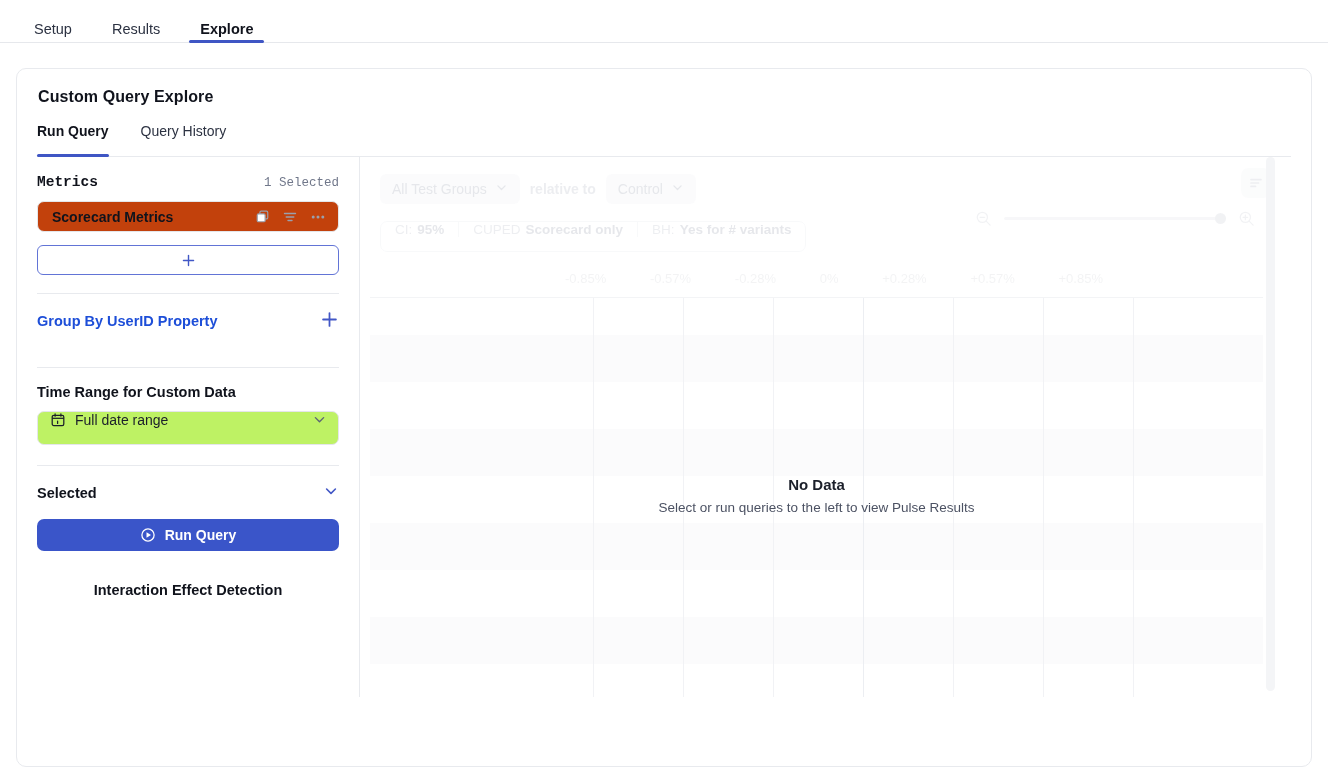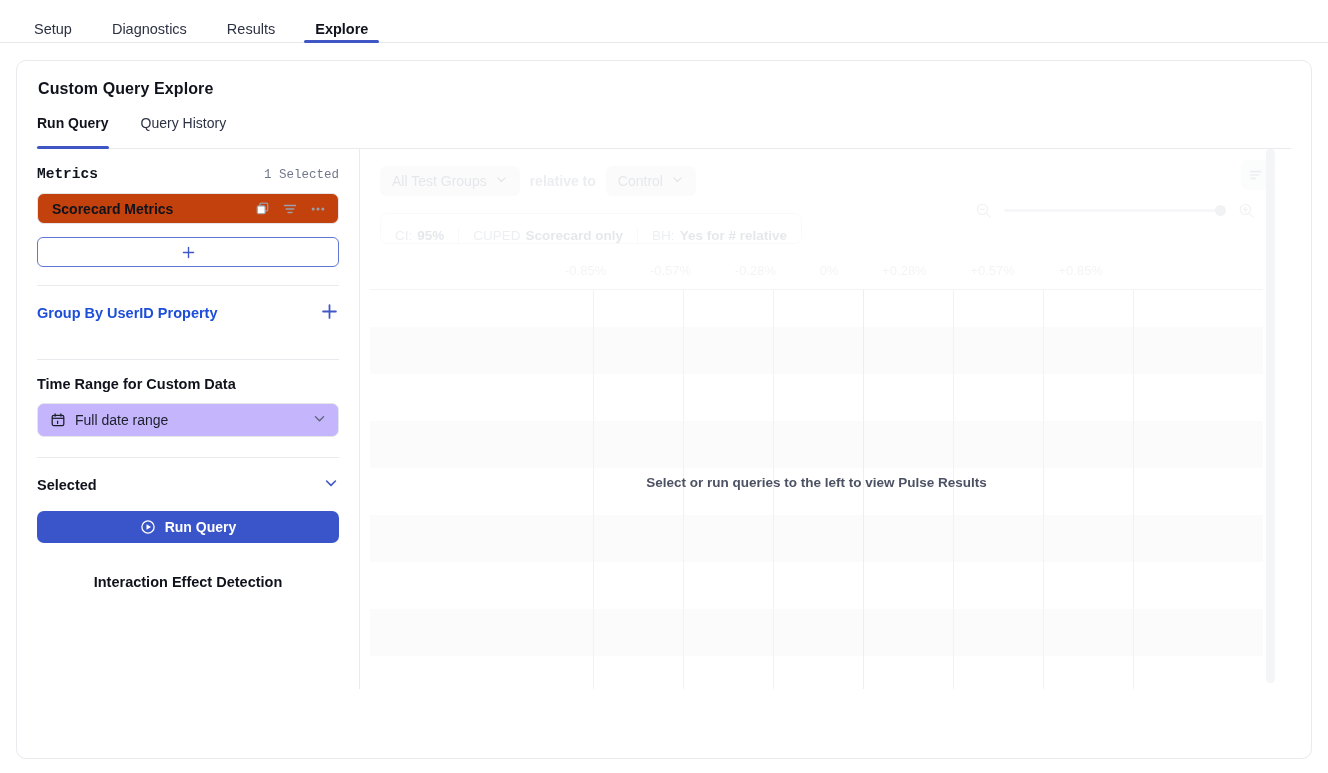--- a/index.html
+++ b/index.html
@@ -34,21 +34,21 @@
   .topnav-item.active { font-weight: 700; color: #10131c; }
   .topnav-item.active::after {
     content: "";
     position: absolute; left: 9px; right: 9px; bottom: -1px;
     height: 3px; background: #3f56c4; border-radius: 2px;
   }
 
   
   .card {
     position: absolute;
-    left: 16px; top: 60px;
+    left: 16px; top: 68px;
     width: 1296px; height: 699px;
     background: #fff;
     border: 1px solid #e8eaee;
     border-radius: 10px;
     overflow: hidden;
   }
   .card-title {
     font-size: 16px; font-weight: 700; color: #10131c;
     padding: 19px 0 0 21px;
     letter-spacing: .1px;
@@ -127,25 +127,25 @@
     padding: 16px 0 17px 0;
   }
   .row-title { font-size: 14.5px; font-weight: 700; color: #1d4ed8; }
   .plus-blue { color: #4257c6; font-size: 21px; line-height: 1; cursor: pointer; }
 
   .field-label { font-size: 14.5px; font-weight: 700; color: #10131c; margin: 16px 0 11px 0; }
   .select {
     height: 34px;
     border: 1px solid #e4e6ea;
     border-radius: 7px;
-    display: flex; align-items: center;
+    display: flex; align-items: flex-start;
     padding: 0 11px 0 12px;
     gap: 9px;
     font-size: 14px; color: #1b1f2a;
-    cursor: pointer; background: #c4b5fd;
+    cursor: pointer; background: #bef264;
   }
   .select .val { flex: 1; }
   .chev { color: #5d6475; }
 
   .adv-row {
     display: flex; align-items: center; justify-content: space-between;
     padding: 17px 0 16px 0;
     cursor: pointer;
   }
   .adv-title { font-size: 14.5px; font-weight: 700; color: #10131c; }
@@ -189,21 +189,21 @@
     font-size: 14px; color: #aeb3bf;
     cursor: pointer;
   }
   .rel-to { font-size: 14px; font-weight: 700; color: #c3c7d1; }
 
   .settings-bar {
     margin-top: 16px;
     height: 31px;
     border: 1px solid #ebedf1;
     border-radius: 7px;
-    display: inline-flex; align-items: flex-end;
+    display: inline-flex; align-items: flex-start;
     font-size: 13.5px;
     color: #c6cad3;
     overflow: hidden;
   }
   .setting { padding: 0 14px; display: flex; gap: 5px; align-items: center; white-space: nowrap; }
   .setting + .setting { border-left: 1px solid #ebedf1; }
   .setting b { color: #aeb3bf; font-weight: 700; }
 
   .zoom-ctl {
     position: absolute; right: 56px; top: 53px;
@@ -249,34 +249,33 @@
   .band {
     position: absolute; left: 0; right: 0; height: 47px; background: #fbfbfc;
   }
 
   .nodata {
     position: absolute; left: 0; right: 0; top: 178px;
     text-align: center;
     z-index: 3;
   }
   .nodata-title { font-size: 15px; font-weight: 700; color: #1b1f2a; }
-  .nodata-sub { font-size: 13.5px; color: #4c5263; margin-top: 7px; font-weight: bold; }
+  .nodata-sub { font-size: 13.5px; color: #4c5263; margin-top: 7px; }
 
   .vscroll {
     position: absolute; right: 36px; top: 0; bottom: 6px;
     width: 9px; background: #f4f5f7; border-radius: 5px;
     cursor: pointer;
   }
 </style>
 </head>
 <body>
 
 <div class="topnav">
   <div class="topnav-item">Setup</div>
-  <div class="topnav-item">Diagnostics</div>
   <div class="topnav-item">Results</div>
   <div class="topnav-item active">Explore</div>
 </div>
 
 <div class="card">
 
   <div class="card-title">Custom Query Explore</div>
 
   <div class="subtabs">
     <div class="subtab active">Run Query</div>
@@ -408,21 +407,21 @@
         <div class="setting">
           <span>CI:</span>
           <b>95%</b>
         </div>
         <div class="setting">
           <span>CUPED</span>
           <b>Scorecard only</b>
         </div>
         <div class="setting">
           <span>BH:</span>
-          <b>Yes for # relative</b>
+          <b>Yes for # variants</b>
         </div>
       </div>
 
       <div class="sortbtn ghost">
         <svg width="16" height="16" viewBox="0 0 16 16" stroke="#c6cad3" stroke-width="1.7" stroke-linecap="round">
           <line x1="3" y1="4.6" x2="13" y2="4.6"></line>
           <line x1="3" y1="8" x2="10.5" y2="8"></line>
           <line x1="3" y1="11.4" x2="7.5" y2="11.4"></line>
         </svg>
       </div>
@@ -466,20 +465,21 @@
 
         <div class="gridline" style="left:223px"></div>
         <div class="gridline" style="left:313px"></div>
         <div class="gridline" style="left:403px"></div>
         <div class="gridline zero" style="left:493px"></div>
         <div class="gridline" style="left:583px"></div>
         <div class="gridline" style="left:673px"></div>
         <div class="gridline" style="left:763px"></div>
 
         <div class="nodata">
+          <div class="nodata-title">No Data</div>
           <div class="nodata-sub">Select or run queries to the left to view Pulse Results</div>
         </div>
       </div>
 
       <div class="vscroll"></div>
     </div>
   </div>
 </div>
 
 </body></html>

